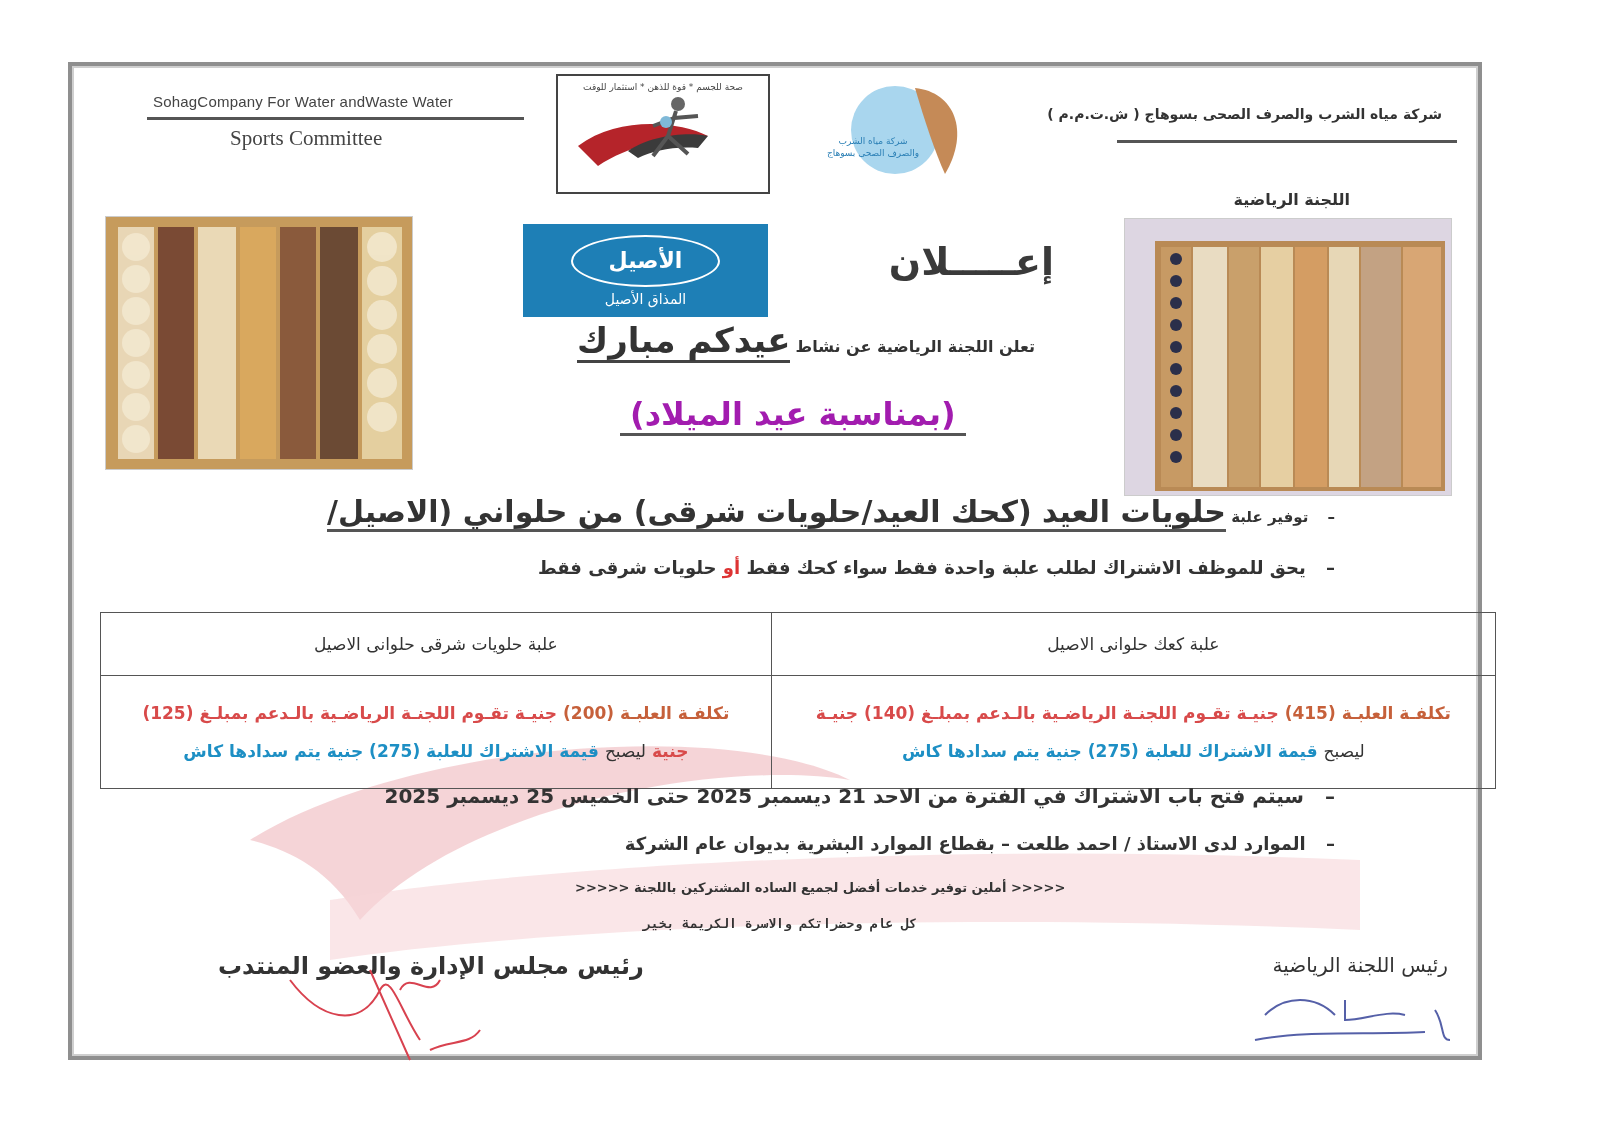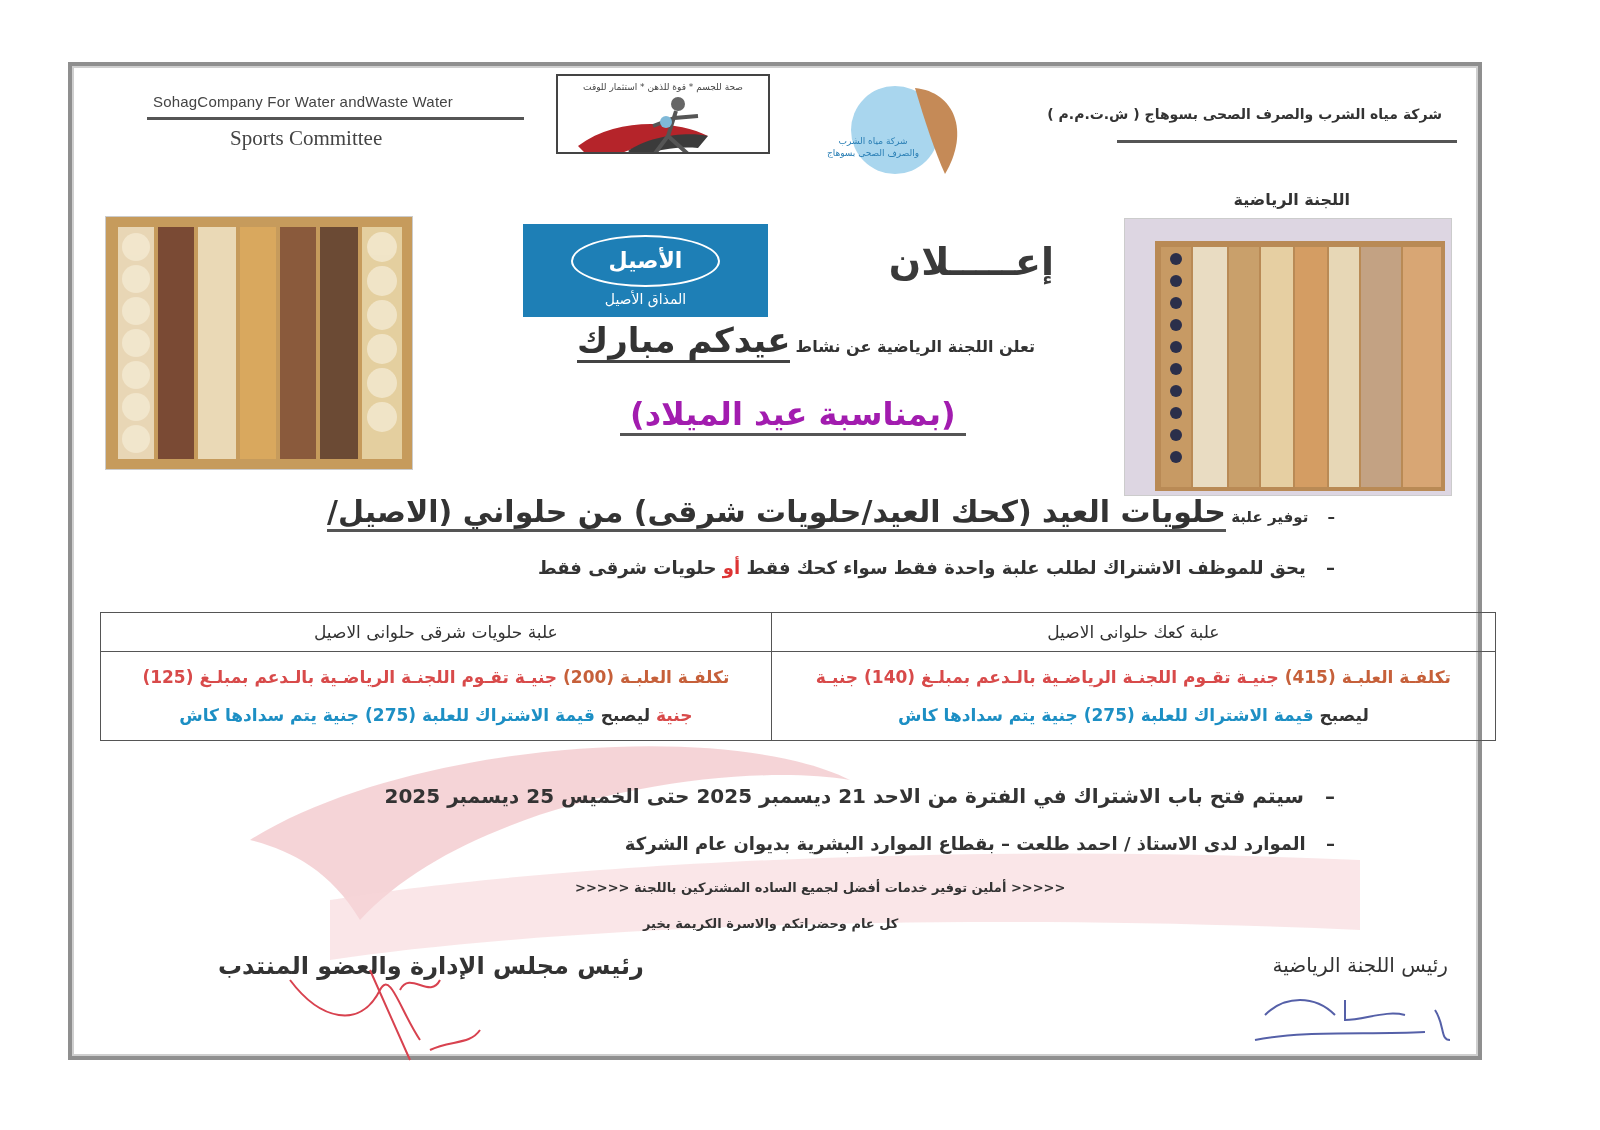--- a/index.html
+++ b/index.html
@@ -23,21 +23,21 @@
   }
   .ar-company {
     position: absolute; right: 158px; top: 106px; font-size: 14px; font-weight: bold; color: #333;
     direction: rtl;
   }
   .ar-rule { position: absolute; left: 1117px; top: 140px; width: 340px; height: 3px; background: #555; }
   .ar-committee {
     position: absolute; right: 250px; top: 176px; font-size: 16px; font-weight: bold; color: #333; direction: rtl; margin-top: 14px;
   }
   .logo-sports {
-    position: absolute; left: 556px; top: 74px; width: 214px; height: 80px;
+    position: absolute; left: 556px; top: 74px; width: 214px; height: 120px;
     border: 2px solid #444; box-sizing: border-box; background: #fff; overflow: hidden;
   }
   .logo-company {
     position: absolute; left: 815px; top: 82px; width: 160px; height: 100px; overflow: hidden;
   }
   .photo {
     position: absolute; overflow: hidden; border: 1px solid #ccc;
   }
   .photo-left { left: 105px; top: 216px; width: 306px; height: 252px; background: #b98d4f; }
   .photo-right { left: 1124px; top: 218px; width: 326px; height: 276px; background: #d8d2dc; }
@@ -69,33 +69,33 @@
   }
   .bullet .dash { margin-left: 14px; }
   .b1 { right: 265px; top: 494px; font-size: 15px; font-weight: bold; }
   .b1 .big { font-size: 30px; font-weight: bold; border-bottom: 3px solid #555; }
   .b2 { right: 265px; top: 557px; font-size: 18px; font-weight: bold; }
   .b2 .accent { color: #d33; }
   table.offers {
     position: absolute; left: 100px; top: 612px; width: 1396px; border-collapse: collapse; direction: rtl;
   }
   table.offers td, table.offers th {
-    border: 1.5px solid #555; padding: 0 8px; text-align: center;
+    border: 1.5px solid #555; padding: 12px 8px; text-align: center;
   }
   table.offers th { height: 38px; font-size: 17px; font-weight: normal; color: #333; }
   table.offers td { height: 88px; vertical-align: middle; line-height: 38px; font-weight: bold; font-size: 17px; }
   .red { color: #d84a4a; }
   .orange { color: #c6603a; }
   .blue { color: #1d8fc4; }
-  .dark { color: #333; font-weight: bold; margin-top: 44px; }
+  .dark { color: #333; font-weight: normal; margin-top: 44px; }
   .u { }
   .b3 { right: 265px; top: 784px; font-size: 20px; font-weight: bold; }
   .b4 { right: 265px; top: 833px; font-size: 18px; font-weight: bold; }
   .wish1 { position: absolute; left: 575px; top: 880px; font-size: 13px; font-weight: bold; color: #333; direction: rtl; white-space: nowrap; }
-  .wish2 { position: absolute; left: 643px; top: 916px; font-size: 13px; font-weight: bold; color: #333; direction: rtl; white-space: nowrap; }
+  .wish2 { position: absolute; left: 643px; top: 916px; font-size: 13px; font-weight: bold; color: #333; direction: rtl; white-space: nowrap; font-family: Liberation Mono, monospace; }
   .sig-left-title { position: absolute; left: 218px; top: 952px; font-size: 24px; font-weight: bold; color: #333; direction: rtl; white-space: nowrap; }
   .sig-right-title { position: absolute; right: 152px; top: 953px; font-size: 20px; color: #333; direction: rtl; white-space: nowrap; }
   .sig { position: absolute; }
   .watermark {
     position: absolute; left: 210px; top: 720px; width: 1200px; height: 260px; pointer-events: none;
   }
 </style>
 </head>
 <body>
 

